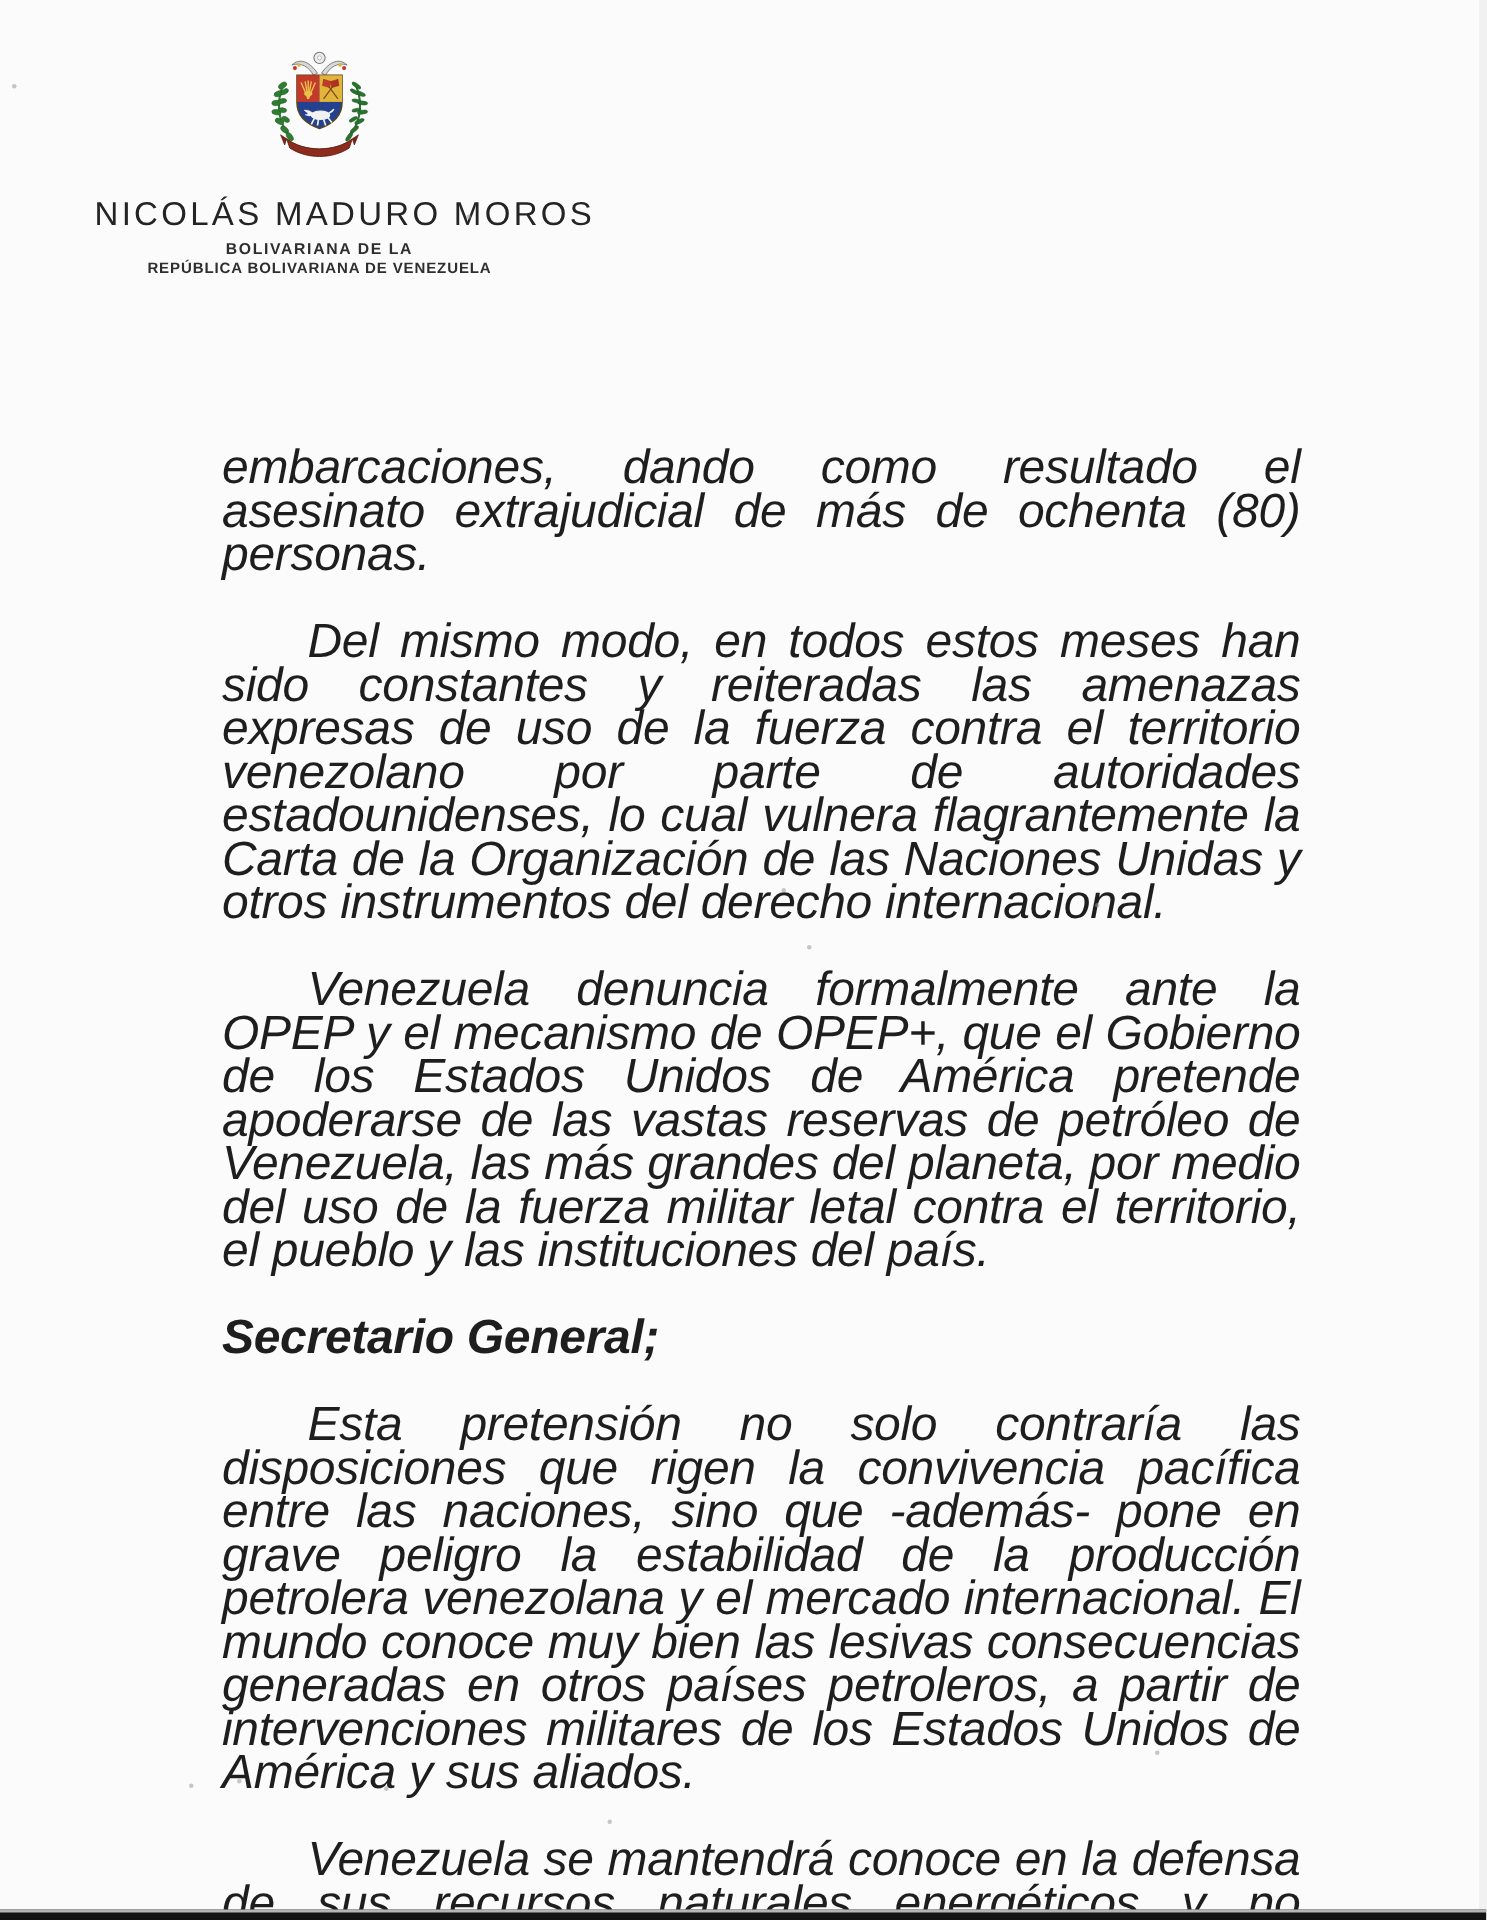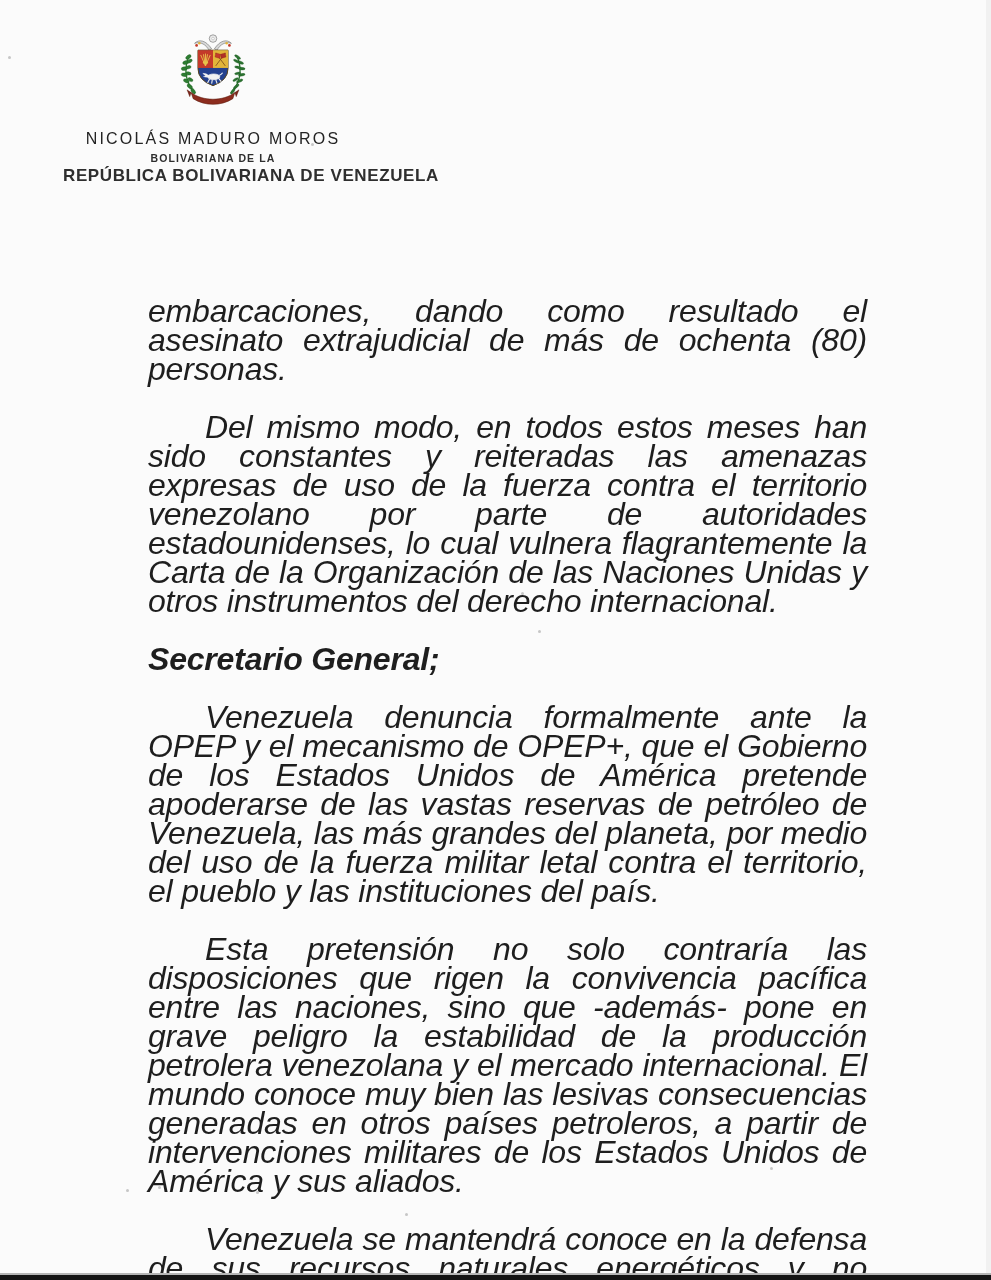--- a/index.html
+++ b/index.html
@@ -20,37 +20,37 @@
     left: 63px; top: 26px;
     width: 300px;
     text-align: center;
     color: #2b2b2b;
   }
   .emblem {
     width: 82px; height: 88px;
     margin: 0 auto 16px auto;
   }
   .lh-name {
-    font-size: 16px;
+    font-size: 22px;
     font-weight: normal;
     letter-spacing: 2.2px;
     color: #242424;
     white-space: nowrap;
   }
   .lh-title1 {
     margin-top: 4px;
     font-size: 10.5px;
     font-weight: bold;
     letter-spacing: 1.1px;
     color: #2e2e2e;
     white-space: nowrap;
   }
   .lh-title2 {
     margin-top: 2px;
-    font-size: 17px;
+    font-size: 10px;
     font-weight: bold;
     letter-spacing: 0.6px;
     color: #2e2e2e;
     white-space: nowrap;
   }
   
   .letter-body {
     position: absolute;
     left: 148px; top: 297px;
     width: 719px;
@@ -185,22 +185,22 @@
       </svg>
     </div>
     <div class="lh-name">NICOLÁS MADURO MOROS</div>
     <div class="lh-title1">BOLIVARIANA DE LA</div>
     <div class="lh-title2">REPÚBLICA BOLIVARIANA DE VENEZUELA</div>
   </header>
 
   <main class="letter-body">
     <p class="para continuation">embarcaciones, dando como resultado el asesinato extrajudicial de más de ochenta (80) personas.</p>
     <p class="para indented">Del mismo modo, en todos estos meses han sido constantes y reiteradas las amenazas expresas de uso de la fuerza contra el territorio venezolano por parte de autoridades estadounidenses, lo cual vulnera flagrantemente la Carta de la Organización de las Naciones Unidas y otros instrumentos del derecho internacional.</p>
+    <p class="para indented">Venezuela denuncia formalmente ante la OPEP y el mecanismo de OPEP+, que el Gobierno de los Estados Unidos de América pretende apoderarse de las vastas reservas de petróleo de Venezuela, las más grandes del planeta, por medio del uso de la fuerza militar letal contra el territorio, el pueblo y las instituciones del país.</p>
     <p class="para salutation">Secretario General;</p>
-    <p class="para indented">Venezuela denuncia formalmente ante la OPEP y el mecanismo de OPEP+, que el Gobierno de los Estados Unidos de América pretende apoderarse de las vastas reservas de petróleo de Venezuela, las más grandes del planeta, por medio del uso de la fuerza militar letal contra el territorio, el pueblo y las instituciones del país.</p>
     <p class="para indented">Esta pretensión no solo contraría las disposiciones que rigen la convivencia pacífica entre las naciones, sino que -además- pone en grave peligro la estabilidad de la producción petrolera venezolana y el mercado internacional. El mundo conoce muy bien las lesivas consecuencias generadas en otros países petroleros, a partir de intervenciones militares de los Estados Unidos de América y sus aliados.</p>
     <p class="para indented fill-last">Venezuela se mantendrá conoce en la defensa de sus recursos naturales energéticos y no sucumbirá a ningún tipo de</p>
   </main>
 
   <div>
     <div class="speck" style="left:311px; top:143px;"></div>
     <div class="speck" style="left:8px;   top:56px;"></div>
     <div class="speck" style="left:521px; top:592px;"></div>
     <div class="speck" style="left:730px; top:602px;"></div>
     <div class="speck" style="left:538px; top:630px;"></div>

